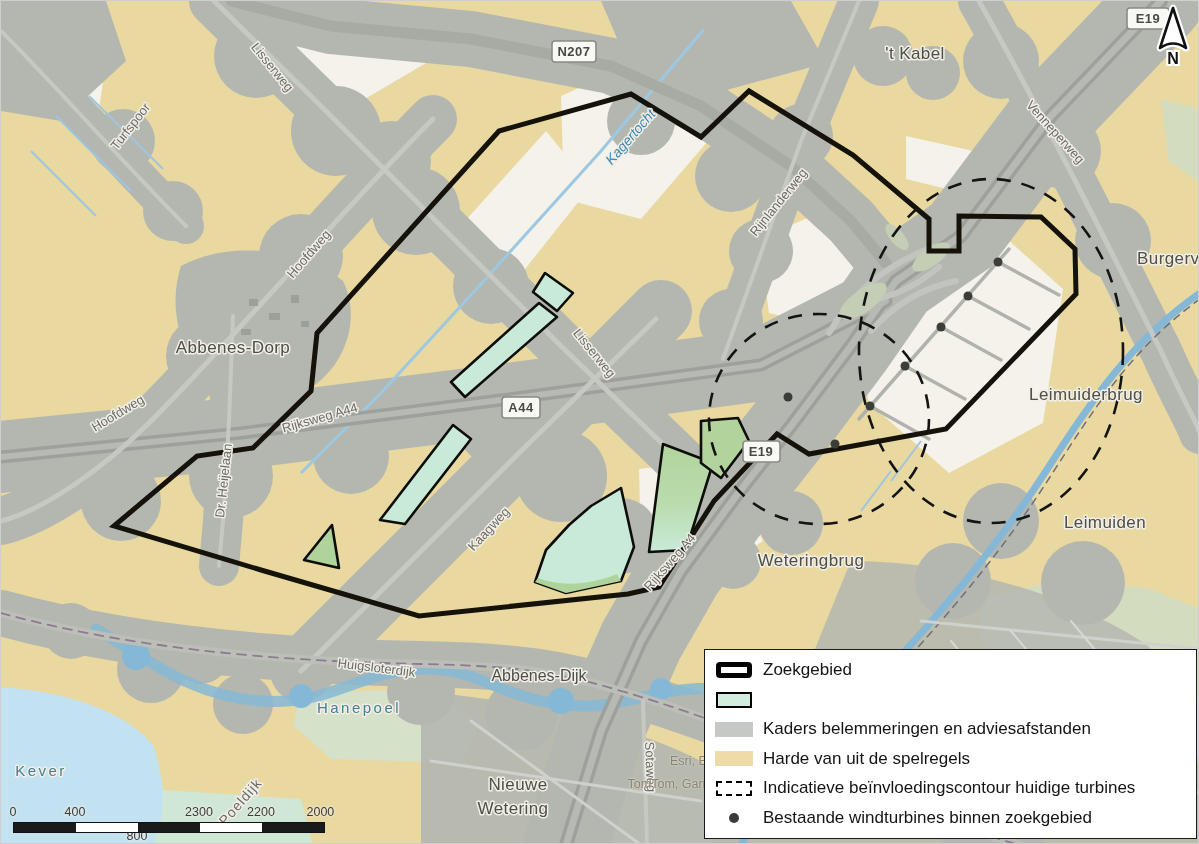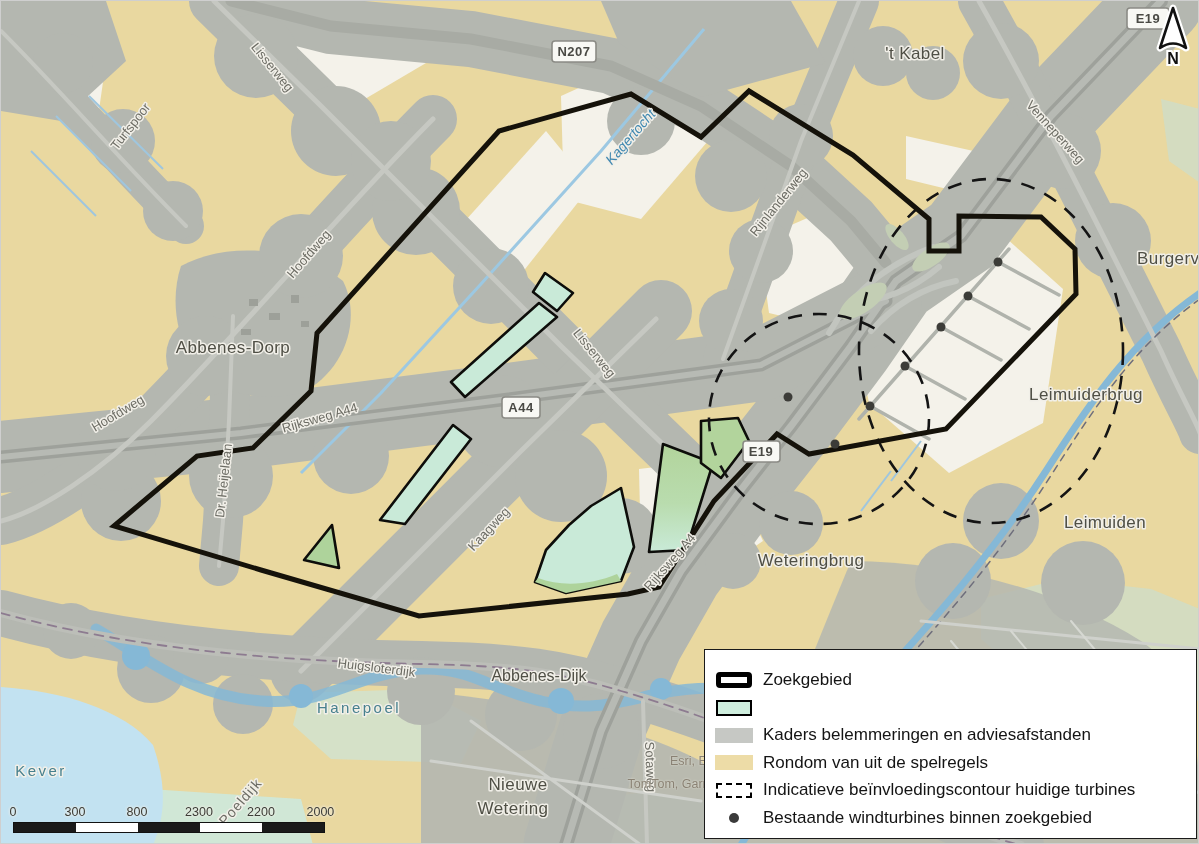--- a/index.html
+++ b/index.html
@@ -17,21 +17,21 @@
   .waterlbl { fill:#4088b0; font-style:italic; font-size:14px; }
   .tealbl { fill:#47808e; font-size:15px; letter-spacing:2.5px; }
 
   .shieldbox { fill:#f8f8f4; stroke:#8b8b85; stroke-width:1.6; }
   .shieldtxt { fill:#4a4a45; font-size:13px; font-weight:bold; stroke:none; letter-spacing:.5px; }
 
   
   .legend {
     position:absolute; left:703px; top:648px; width:493px; height:190px;
     background:#ffffff; border:1.7px solid #1a1a1a; box-sizing:border-box;
-    padding:17px 8px 7px 9px; display:flex; flex-direction:column;
+    padding:7px 8px 7px 9px; display:flex; flex-direction:column;
     justify-content:space-between; z-index:30;
   }
   .legend-row { display:flex; align-items:center; gap:9px; height:26px; }
   .legend-label { font-size:17px; color:#141414; white-space:nowrap; }
   .swslot { flex:0 0 40px; display:flex; align-items:center; justify-content:center; }
   .sw-outline-bold { width:26px; height:6px; border:5px solid #000; border-radius:4px; background:#fff; }
   .sw-fill-border { width:32px; height:12px; border:2px solid #000; }
   .sw-fill { width:38px; height:15px; }
   .sw-dot { width:10px; height:10px; border-radius:50%; }
   .sw-dashed { width:32px; height:11px; border:2px dashed #000; background:#fff; }
@@ -307,42 +307,42 @@
         <div class="legend-row">
           <span class="swslot">
             <span class="sw-fill" style="background: rgb(198, 200, 196);"></span>
           </span>
           <span class="legend-label">Kaders belemmeringen en adviesafstanden</span>
         </div>
         <div class="legend-row">
           <span class="swslot">
             <span class="sw-fill" style="background: rgb(237, 220, 167);"></span>
           </span>
-          <span class="legend-label">Rondom van uit de spelregels</span>
+          <span class="legend-label">Harde van uit de spelregels</span>
         </div>
         <div class="legend-row">
           <span class="swslot">
             <span class="sw-dashed"></span>
           </span>
           <span class="legend-label">Indicatieve beïnvloedingscontour huidige turbines</span>
         </div>
         <div class="legend-row">
           <span class="swslot">
             <span class="sw-dot" style="background: rgb(58, 58, 58);"></span>
           </span>
           <span class="legend-label">Bestaande windturbines binnen zoekgebied</span>
         </div>
       </div>
 </div>
 
 <div class="scalebar">
   <div id="scale-labels">
         <span class="lab" style="left: 2px;">0</span>
-        <span class="lab" style="left: 64px;">300</span>
-        <span class="lab" style="left: 126px;">800</span>
+        <span class="lab" style="left: 64px;">400</span>
+        <span class="lab" style="left: 126px; margin-top: 24px;">800</span>
         <span class="lab" style="left: 188px;">2300</span>
         <span class="lab" style="left: 250px;">2200</span>
         <span class="lab" style="left: 312px;">2000 m</span>
       </div>
   <div class="bar">
     <div class="seg" style="background:#1a1a1a"></div>
     <div class="seg" style="background:#ffffff"></div>
     <div class="seg" style="background:#1a1a1a"></div>
     <div class="seg" style="background:#ffffff"></div>
     <div class="seg" style="background:#1a1a1a"></div>

